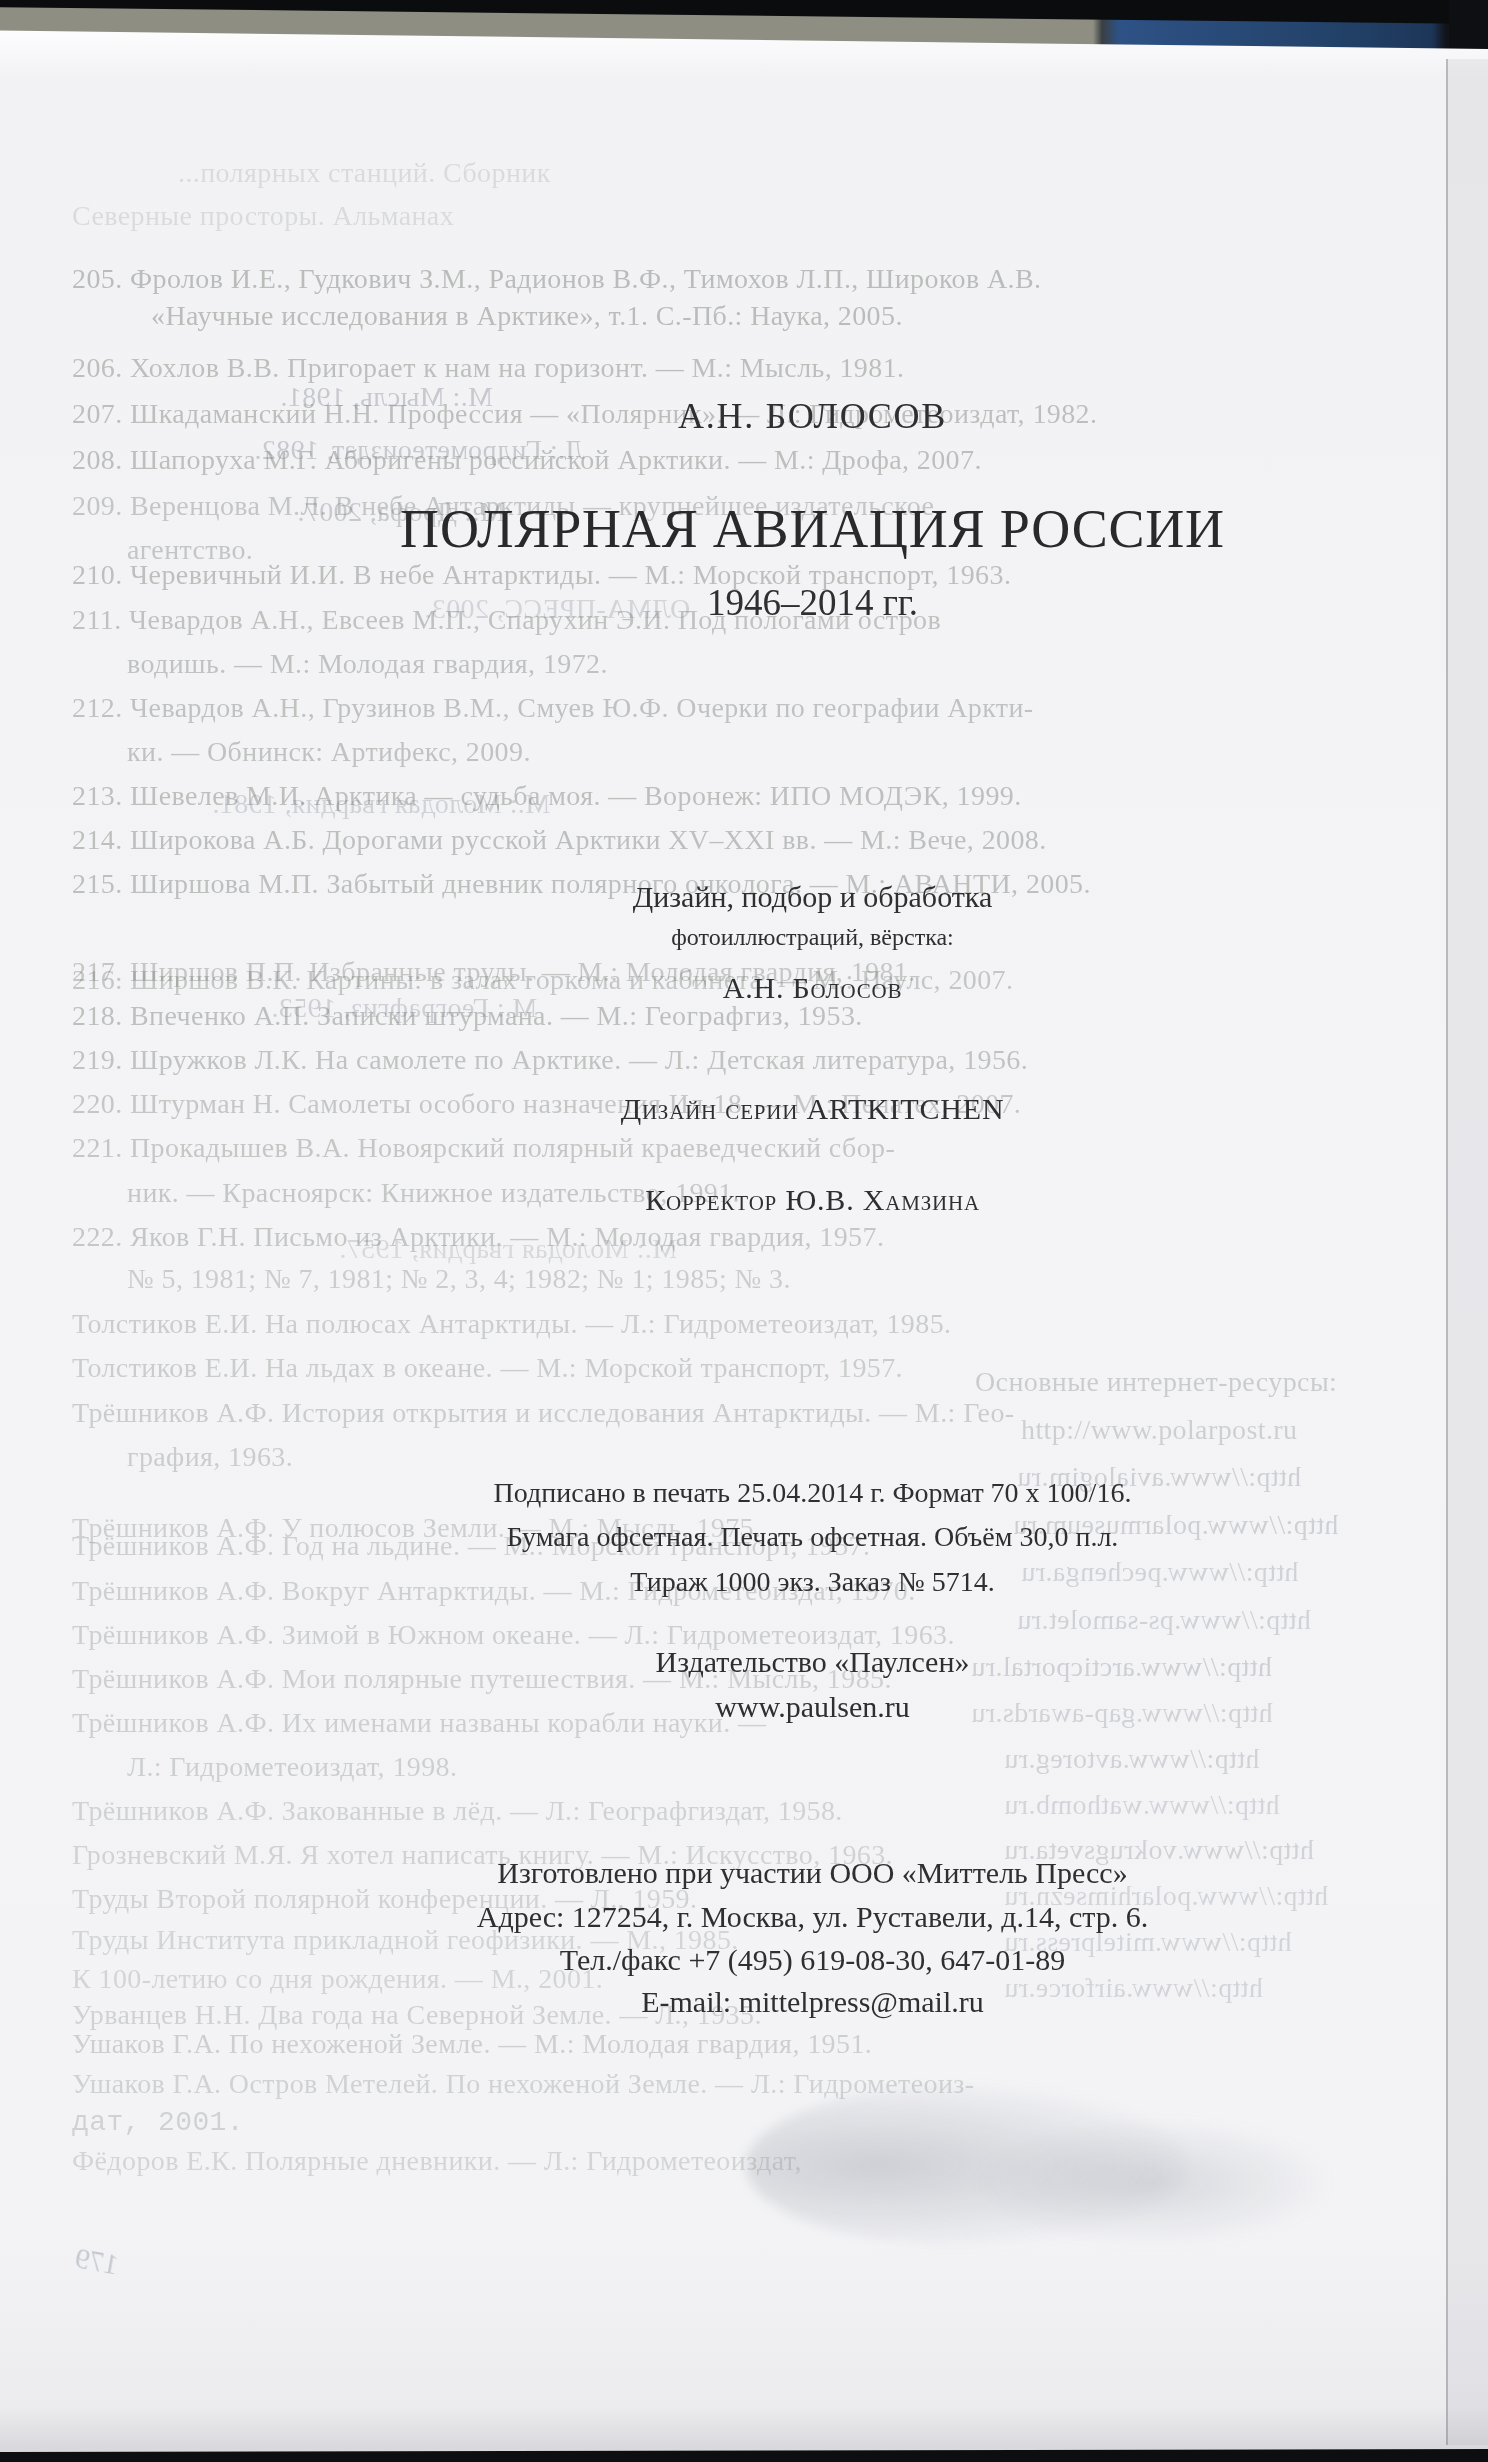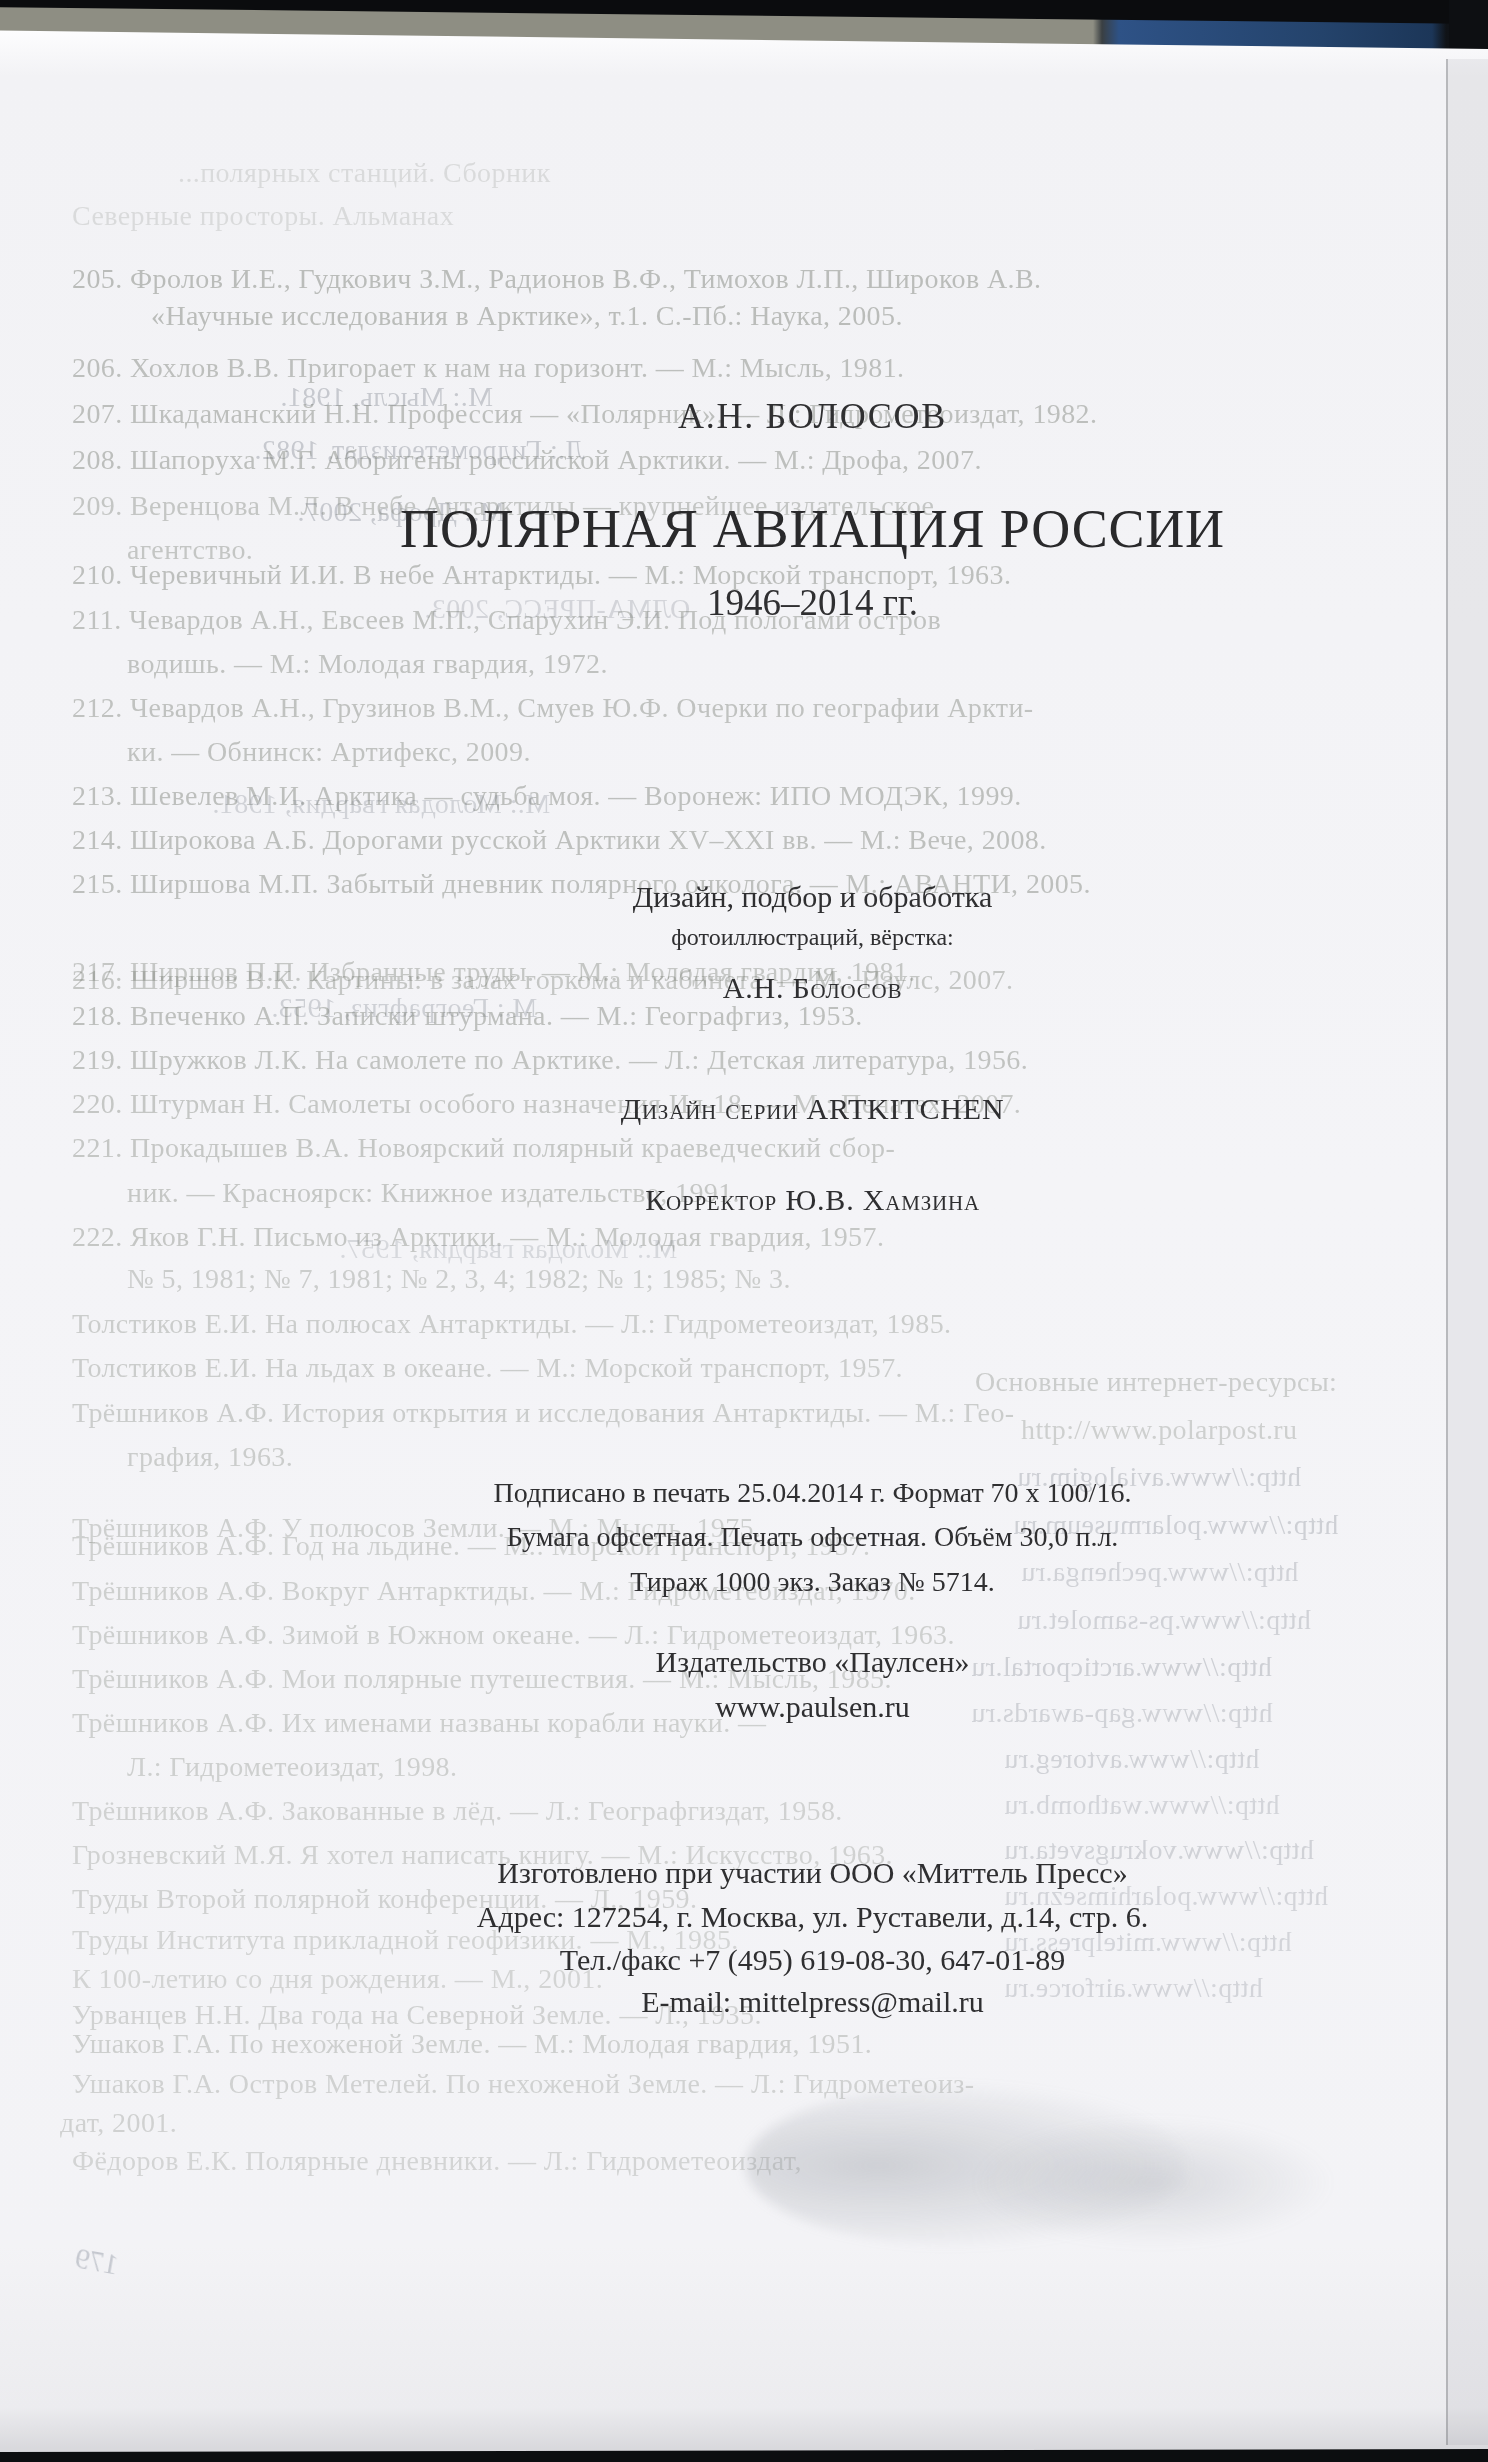--- a/index.html
+++ b/index.html
@@ -165,21 +165,21 @@
         <div class="bleed-line" style="top: 1707px; left: 72px; opacity: 0.28;">Трёшников А.Ф. Их именами названы корабли науки. —</div>
         <div class="bleed-line" style="top: 1751px; left: 127px; opacity: 0.28;">Л.: Гидрометеоиздат, 1998.</div>
         <div class="bleed-line" style="top: 1795px; left: 72px; opacity: 0.26;">Трёшников А.Ф. Закованные в лёд. — Л.: Географгиздат, 1958.</div>
         <div class="bleed-line" style="top: 1839px; left: 72px; opacity: 0.26;">Грозневский М.Я. Я хотел написать книгу. — М.: Искусство, 1963.</div>
         <div class="bleed-line" style="top: 1883px; left: 72px; opacity: 0.26;">Труды Второй полярной конференции. — Л., 1959.</div>
         <div class="bleed-line" style="top: 1924px; left: 72px; opacity: 0.24;">Труды Института прикладной геофизики. — М., 1985.</div>
         <div class="bleed-line" style="top: 1963px; left: 72px; opacity: 0.24;">К 100-летию со дня рождения. — М., 2001.</div>
         <div class="bleed-line" style="top: 1999px; left: 72px; opacity: 0.26;">Урванцев Н.Н. Два года на Северной Земле. — Л., 1935.</div>
         <div class="bleed-line" style="top: 2028px; left: 72px; opacity: 0.28;">Ушаков Г.А. По нехоженой Земле. — М.: Молодая гвардия, 1951.</div>
         <div class="bleed-line" style="top: 2068px; left: 72px; opacity: 0.26;">Ушаков Г.А. Остров Метелей. По нехоженой Земле. — Л.: Гидрометеоиз-</div>
-        <div class="bleed-line" style="top: 2107px; left: 60px; opacity: 0.26;">дат, 2001.</div>
+        <div class="bleed-line" style="top: 2107px; left: 72px; opacity: 0.26; font-family: Liberation Mono, monospace;">дат, 2001.</div>
         <div class="bleed-line" style="top: 2145px; left: 72px; opacity: 0.24;">Фёдоров Е.К. Полярные дневники. — Л.: Гидрометеоиздат,</div>
         <div class="bleed-line" style="top: 1366px; left: 975px; opacity: 0.3;">Основные интернет-ресурсы:</div>
         <div class="bleed-line" style="top: 1414px; left: 1021px; opacity: 0.28;">http://www.polarpost.ru</div>
         <div class="bleed-line mirror" style="top: 1461px; left: 1017px; opacity: 0.26;">http://www.avialogim.ru</div>
         <div class="bleed-line mirror" style="top: 1509px; left: 1013px; opacity: 0.26;">http://www.polarmuseum.ru</div>
         <div class="bleed-line mirror" style="top: 1556px; left: 1021px; opacity: 0.24;">http://www.pechenga.ru</div>
         <div class="bleed-line mirror" style="top: 1604px; left: 1017px; opacity: 0.24;">http://www.ps-samolet.ru</div>
         <div class="bleed-line mirror" style="top: 1651px; left: 971px; opacity: 0.26;">http://www.arcticportal.ru</div>
         <div class="bleed-line mirror" style="top: 1697px; left: 971px; opacity: 0.24;">http://www.gap-awards.ru</div>
         <div class="bleed-line mirror" style="top: 1743px; left: 1004px; opacity: 0.24;">http://www.avtoreg.ru</div>

